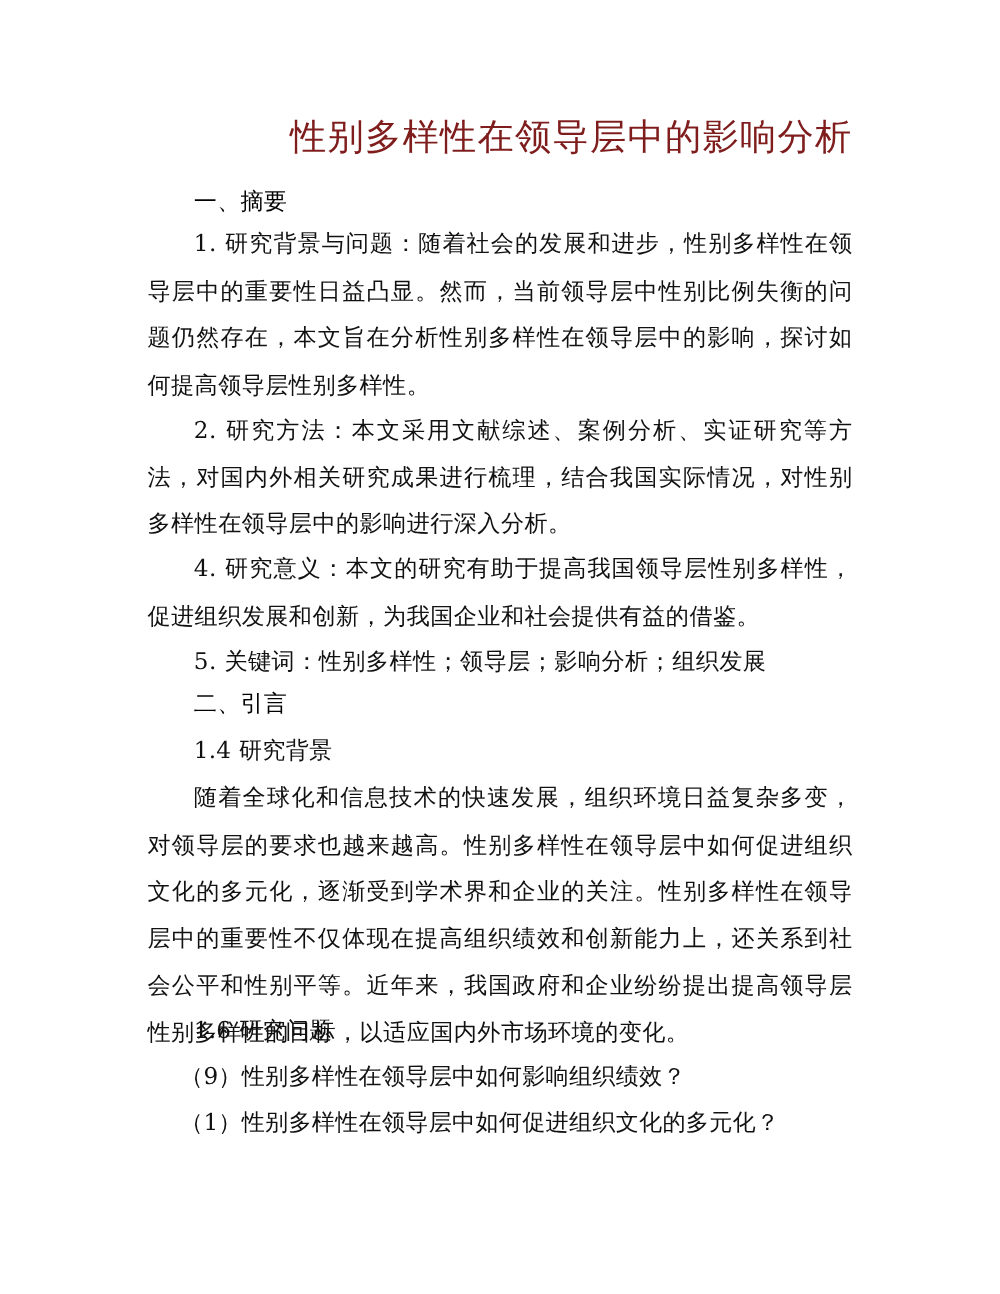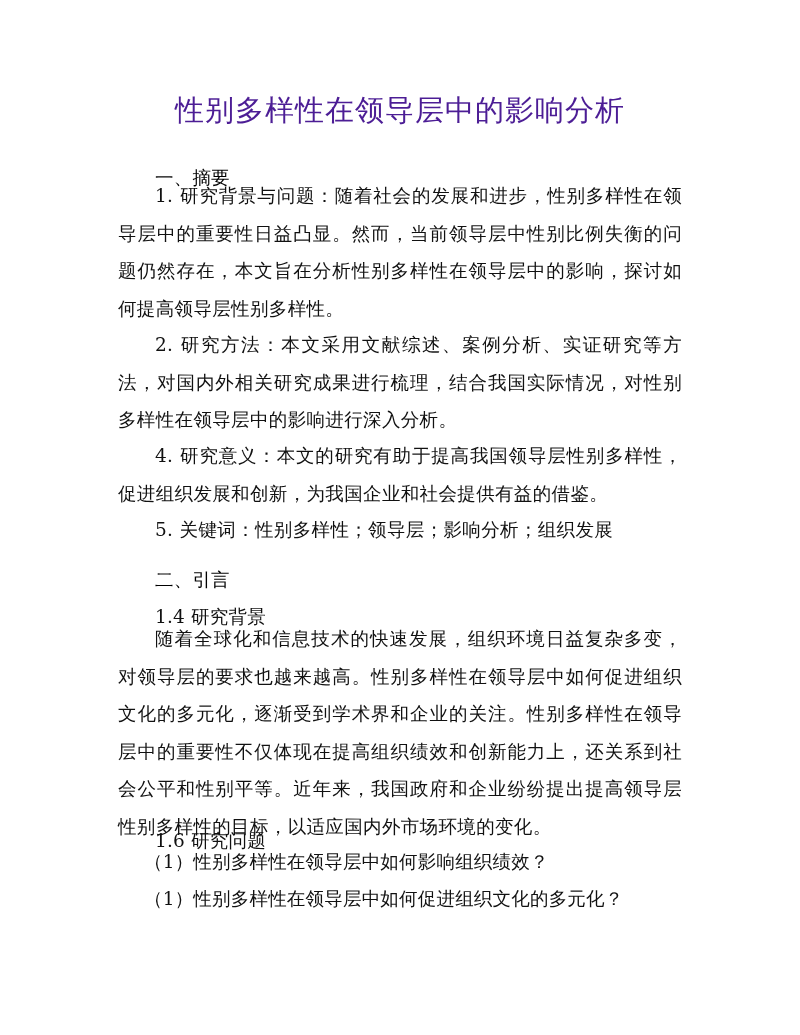--- a/index.html
+++ b/index.html
@@ -1,25 +1,25 @@
 <!DOCTYPE html>
 <html><head>
 <meta charset="utf-8">
 <style>
   html, body { margin: 0; padding: 0; background: #ffffff; }
   body { width: 800px; height: 1035px; position: relative; overflow: hidden;
          font-family: "DejaVu Serif", "Liberation Serif", serif; color: #111; }
   .page { position: absolute; left: 118px; top: 0; width: 564px; }
-  .title { position: absolute; left: 0; width: 564px; top: 88px; text-align: center;
+  .title { position: absolute; left: 0; width: 564px; top: 88px; text-align: right;
            font-family: Liberation Serif, serif; font-size: 29px;
-           letter-spacing: 1px; color: #4c1d95; line-height: 44px; }
+           letter-spacing: 1px; color: #7f1d1d; line-height: 44px; }
   .h { font-family: "DejaVu Sans", "Liberation Sans", sans-serif; font-size: 18.5px; color: #000; }
   .line { position: absolute; left: 0; width: 564px; font-size: 18.5px; line-height: 36px;
           white-space: nowrap; letter-spacing: 0.2px; }
-  .ind { padding-left: 37px; margin-top: 16px; }
+  .ind { padding-left: 37px; }
   .para { position: absolute; left: 0; width: 564px; font-size: 18.5px; line-height: 37.5px;
           text-align: justify; text-indent: 37px; letter-spacing: 0.35px; }
 </style>
 </head>
 <body>
 
 <div class="page">
   <div class="title">性别多样性在领导层中的影响分析</div>
 
   <div class="line h ind" style="top:144px">一、摘要</div>
@@ -27,15 +27,15 @@
   <div class="para" style="top:177px">1. 研究背景与问题：随着社会的发展和进步，性别多样性在领导层中的重要性日益凸显。然而，当前领导层中性别比例失衡的问题仍然存在，本文旨在分析性别多样性在领导层中的影响，探讨如何提高领导层性别多样性。</div>
   <div class="para" style="top:326px">2. 研究方法：本文采用文献综述、案例分析、实证研究等方法，对国内外相关研究成果进行梳理，结合我国实际情况，对性别多样性在领导层中的影响进行深入分析。</div>
   <div class="para" style="top:437px">4. 研究意义：本文的研究有助于提高我国领导层性别多样性，促进组织发展和创新，为我国企业和社会提供有益的借鉴。</div>
   <div class="para" style="top:511px">5. 关键词：性别多样性；领导层；影响分析；组织发展</div>
 
   <div class="line h ind" style="top:546px">二、引言</div>
   <div class="line ind" style="top:583px">1.4 研究背景</div>
   <div class="para" style="top:620px">随着全球化和信息技术的快速发展，组织环境日益复杂多变，对领导层的要求也越来越高。性别多样性在领导层中如何促进组织文化的多元化，逐渐受到学术界和企业的关注。性别多样性在领导层中的重要性不仅体现在提高组织绩效和创新能力上，还关系到社会公平和性别平等。近年来，我国政府和企业纷纷提出提高领导层性别多样性的目标，以适应国内外市场环境的变化。</div>
 
   <div class="line ind" style="top:807px">1.6 研究问题</div>
-  <div class="line" style="top:844px; padding-left:26px">（1）性别多样性在领导层中如何影响组织绩效？</div>
+  <div class="line" style="top:844px; padding-left:26px">（9）性别多样性在领导层中如何影响组织绩效？</div>
   <div class="line" style="top:881px; padding-left:26px">（1）性别多样性在领导层中如何促进组织文化的多元化？</div>
 </div>
 
 </body></html>

